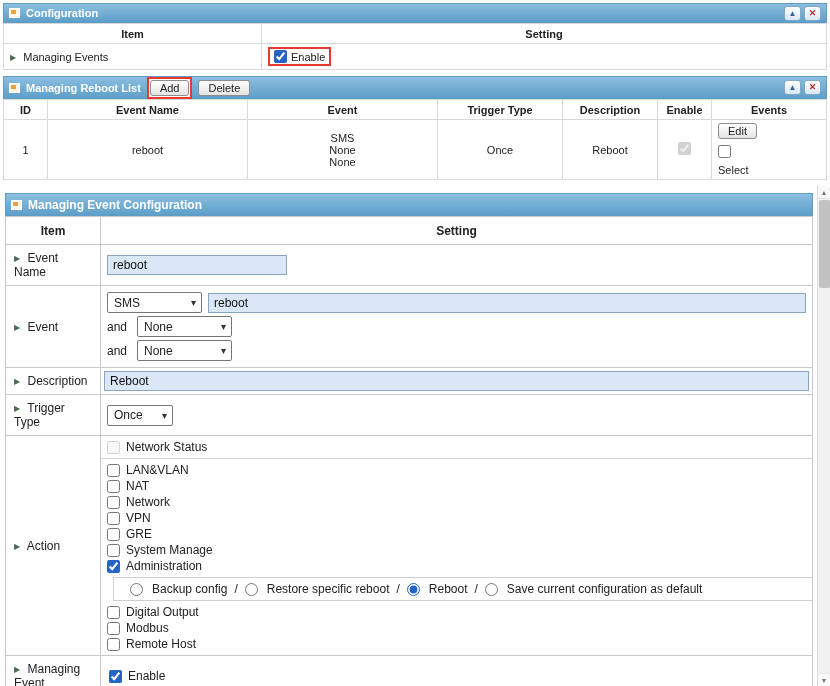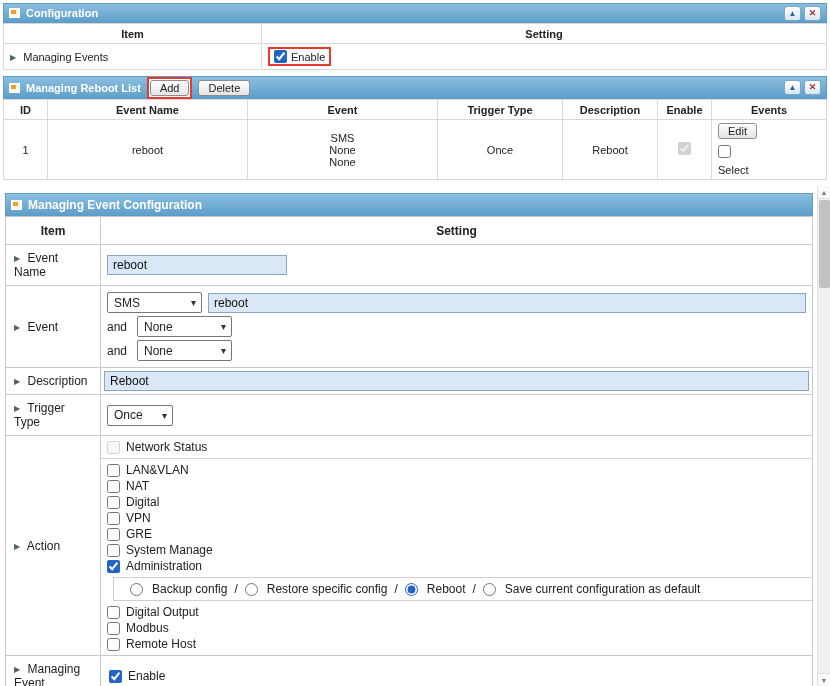--- a/index.html
+++ b/index.html
@@ -285,21 +285,21 @@
             <div class="chk">
               <input type="checkbox" style="">
               <span>LAN&amp;VLAN</span>
             </div>
             <div class="chk">
               <input type="checkbox" style="">
               <span>NAT</span>
             </div>
             <div class="chk">
               <input type="checkbox" style="">
-              <span>Digital</span>
+              <span>Network</span>
             </div>
             <div class="chk">
               <input type="checkbox" style="">
               <span>VPN</span>
             </div>
             <div class="chk">
               <input type="checkbox" style="">
               <span>GRE</span>
             </div>
             <div class="chk">
@@ -312,21 +312,21 @@
             </div>
           </div>
           <div class="radio-row">
             <span class="radio-opt">
               <input type="radio" name="adminopt" style="">
               <span>Backup config</span>
             </span>
             <span class="rsep">/</span>
             <span class="radio-opt">
               <input type="radio" name="adminopt" style="">
-              <span>Restore specific config</span>
+              <span>Restore specific reboot</span>
             </span>
             <span class="rsep">/</span>
             <span class="radio-opt">
               <input type="radio" name="adminopt" checked="" style="">
               <span>Reboot</span>
             </span>
             <span class="rsep">/</span>
             <span class="radio-opt">
               <input type="radio" name="adminopt" style="">
               <span>Save current configuration as default</span>

